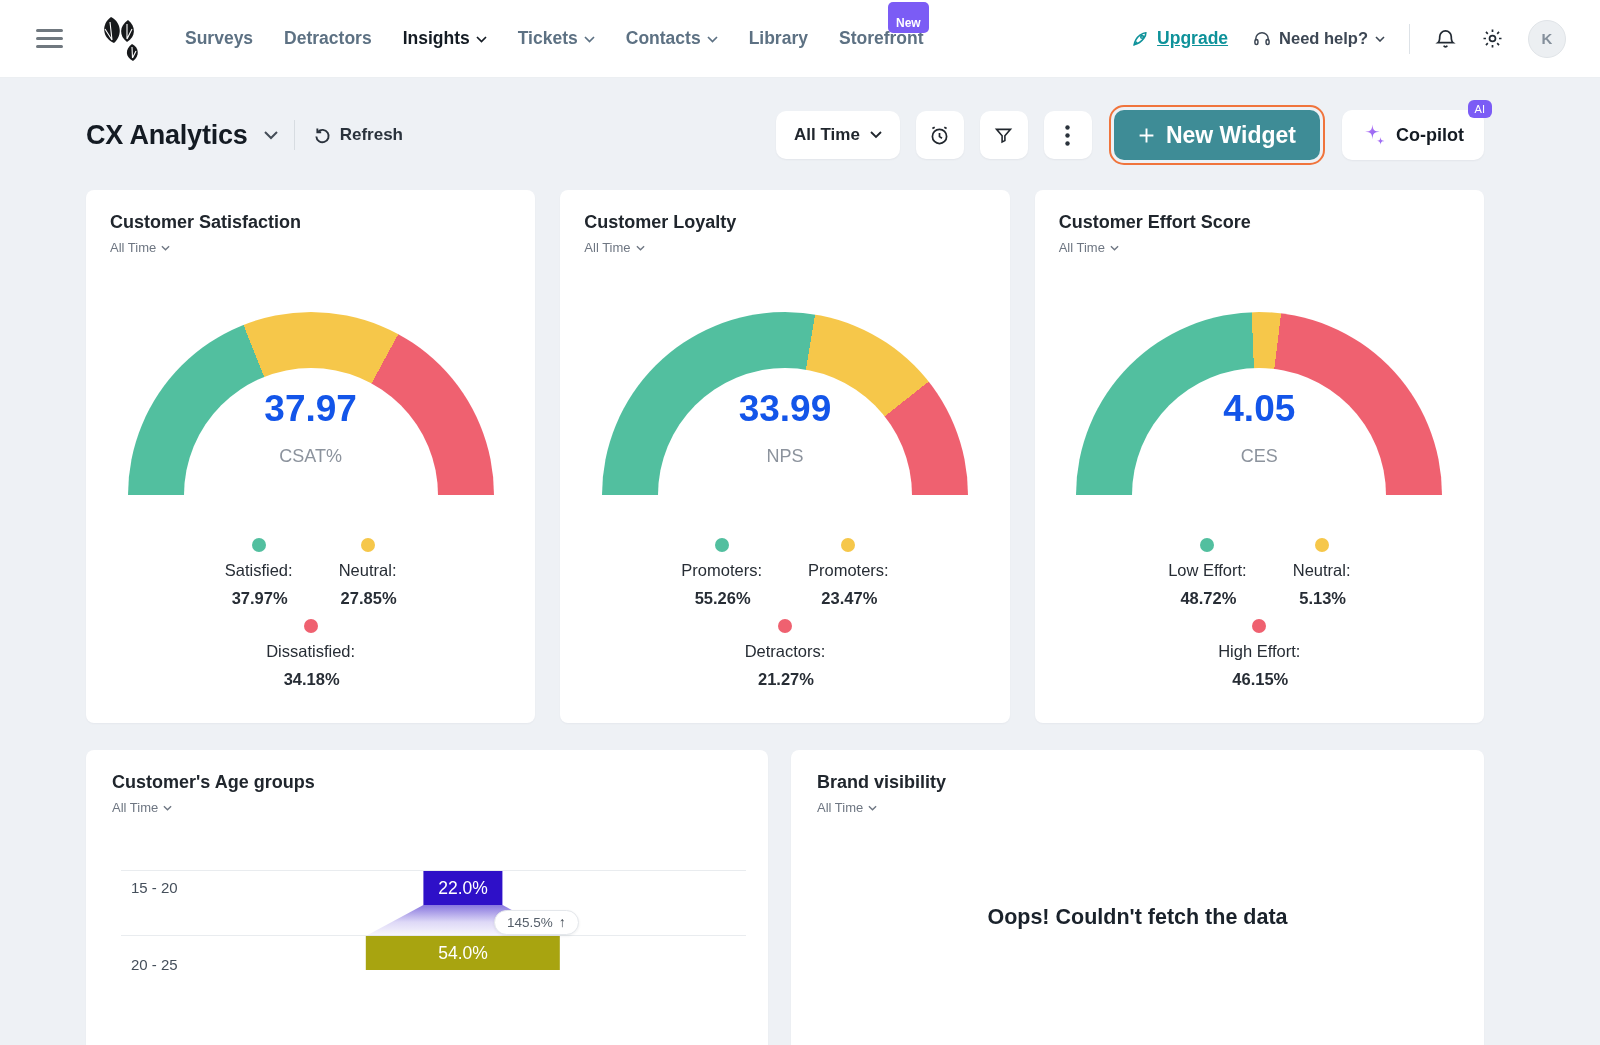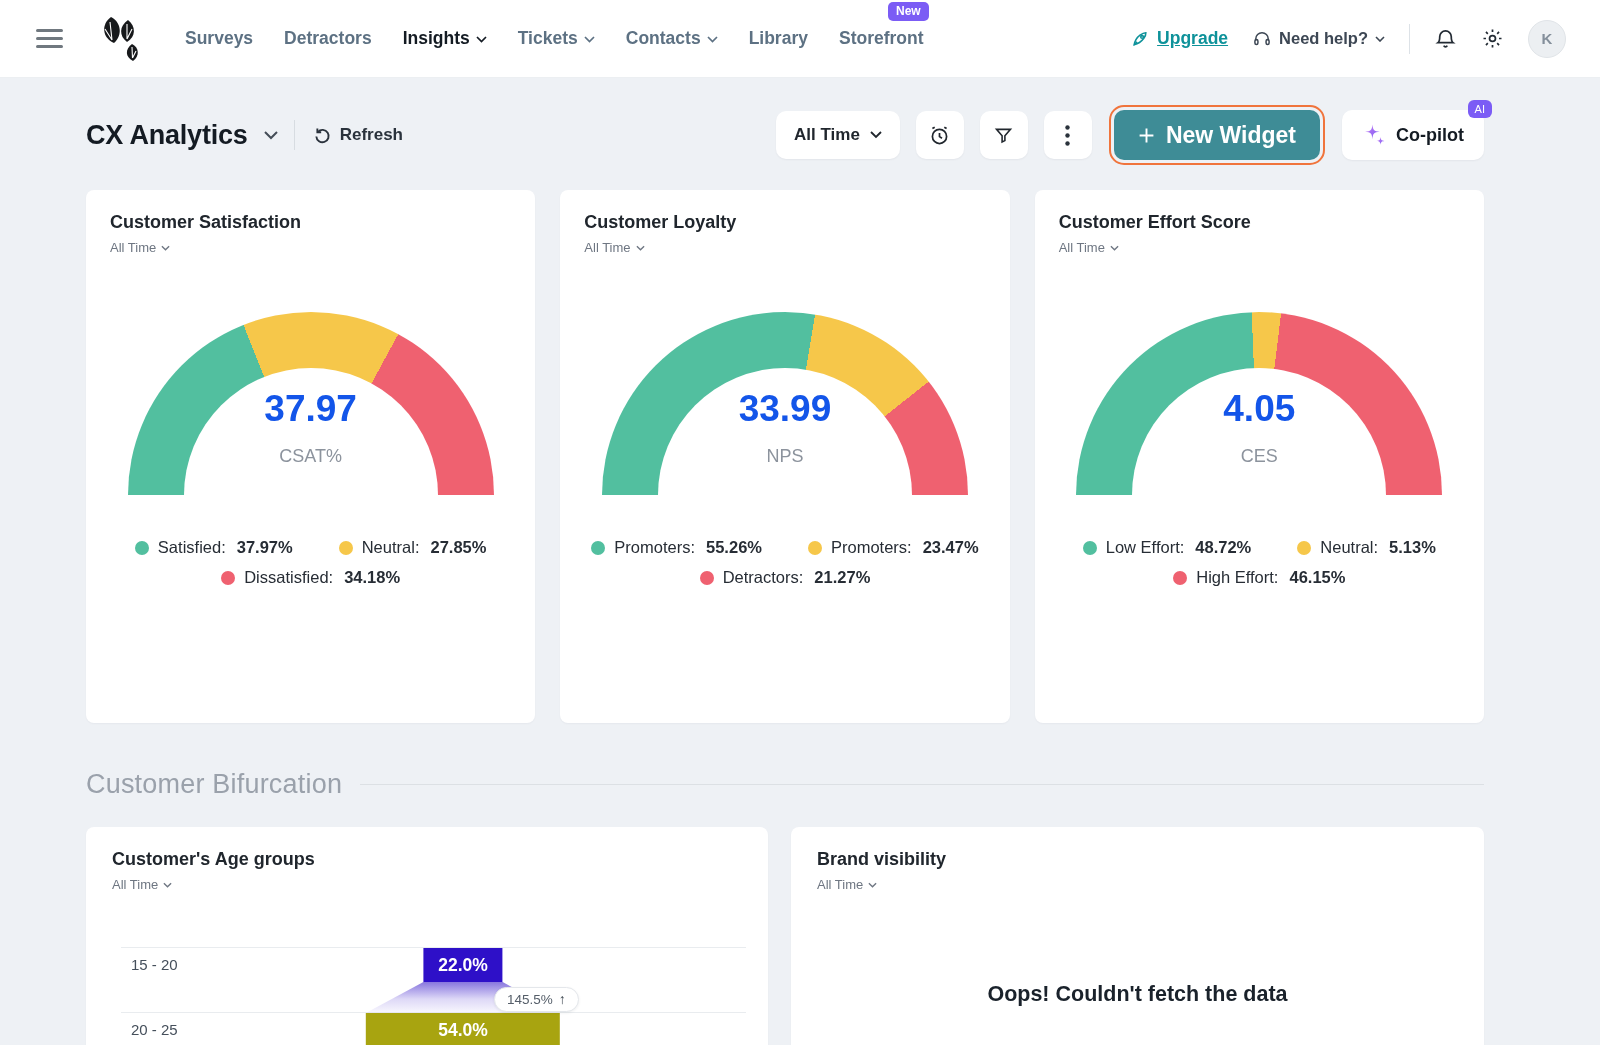--- a/index.html
+++ b/index.html
@@ -20,21 +20,21 @@
   .nav-items { display: flex; align-items: center; gap: 31px; margin-left: 42px; }
   .nav-item {
     font-size: 17.5px; font-weight: 700; color: #5d7183; text-decoration: none;
     display: flex; align-items: center; gap: 6px; cursor: pointer; position: relative;
   }
   .nav-item.active { color: #141b23; }
   .nav-item .chev { margin-top: 2px; }
   .badge-new {
     position: absolute; top: -26px; left: 58%;
     background: #7b5cf5; color: #fff; font-size: 12px; font-weight: 700;
-    padding: 2px 8px 3px; border-radius: 5px; line-height: 1.2;
+    padding: 14px 8px 3px; border-radius: 5px; line-height: 1.2;
   }
   .nav-right { margin-left: auto; display: flex; align-items: center; gap: 24px; }
   .upgrade { display: flex; align-items: center; gap: 7px; color: #0e929a; font-size: 17.5px; font-weight: 700; background: none; border: none; cursor: pointer; text-decoration: underline; }
   .need-help { display: flex; align-items: center; gap: 7px; color: #3d4754; font-size: 16.5px; font-weight: 600; background: none; border: none; cursor: pointer; }
   .nav-divider { width: 1px; height: 30px; background: #dde2e7; }
   .icon-plain { background: none; border: none; cursor: pointer; color: #222a33; display: flex; align-items: center; }
   .avatar {
     width: 38px; height: 38px; border-radius: 50%; background: #eceff2; border: 1px solid #e0e4e8;
     color: #848f9b; font-size: 15px; font-weight: 700; display: flex; align-items: center; justify-content: center; cursor: pointer;
   }
@@ -72,37 +72,37 @@
   .gauge-row { display: flex; gap: 25px; margin-top: 30px; }
   .gauge-card { flex: 1; height: 533px; padding: 22px 24px; }
   
   .gauge { position: relative; width: 366px; height: 184px; overflow: hidden; margin: 56px auto 0; }
   .gauge-arc { position: absolute; top: 0; left: 0; width: 366px; height: 366px; border-radius: 50%; }
   .gauge-hole { position: absolute; top: 56px; left: 56px; width: 254px; height: 254px; border-radius: 50%; background: #fff; }
   .gauge-value { position: absolute; width: 100%; top: 76px; text-align: center; font-size: 37px; font-weight: 700; color: #1355e9; }
   .gauge-sub   { position: absolute; width: 100%; top: 134px; text-align: center; font-size: 18px; color: #8c939d; }
   .legend { margin-top: 42px; display: flex; flex-direction: column; gap: 11px; align-items: center; }
   .legend-row { display: flex; gap: 46px; justify-content: center; }
-  .legend-item { display: flex; align-items: center; gap: 9px; font-size: 16.5px; color: #272d35; }
+  .legend-item { display: flex; align-items: center; gap: 9px; font-size: 16.5px; color: #272d35; flex-direction: column; }
   .legend-dot { width: 14px; height: 14px; border-radius: 50%; flex: none; }
   .legend-item b { font-weight: 700; margin-left: 2px; }
   
   .section-heading { margin-top: 46px; display: flex; align-items: center; gap: 18px; }
   .section-heading h2 { font-size: 27px; font-weight: 500; color: #9aa1ab; letter-spacing: 0.2px; }
   .section-rule { flex: 1; height: 1px; background: #dce0e4; }
   
   .bottom-row { display: flex; gap: 23px; margin-top: 27px; }
   .funnel-card { width: 682px; height: 340px; padding: 22px 26px; position: relative; }
   .error-card  { width: 693px; height: 340px; padding: 22px 26px; position: relative; }
   .grid-line { position: absolute; left: 35px; width: 625px; height: 1px; background: #e9ecef; }
   .row-label { position: absolute; left: 45px; font-size: 15px; color: #454f5b; }
   .funnel-wrap { position: absolute; top: 0; left: 197px; width: 360px; height: 100%; }
   .fbar { position: absolute; left: 50%; transform: translateX(-50%); height: 34px;
           display: flex; align-items: center; justify-content: center;
-          color: #fff; font-size: 17.5px; font-weight: 700; }
+          color: #fff; font-size: 17.5px; font-weight: 400; }
   .ftrans { position: absolute; top: 155px; left: 0; width: 360px; height: 31px;
             background: linear-gradient(180deg, rgba(106,84,214,0.8) 0%, rgba(167,153,233,0.38) 55%, rgba(214,208,246,0.16) 100%); }
   .change-pill { position: absolute; left: 408px; top: 160px; background: #fff; border: 1px solid #e4e7eb;
                  border-radius: 16px; padding: 3px 12px 4px; display: flex; align-items: center; gap: 6px;
                  font-size: 13.5px; color: #555e69; box-shadow: 0 1px 3px rgba(16,24,40,0.07); }
   .change-pill .up { color: #3e4750; font-size: 14px; }
   .error-msg { position: absolute; top: 155px; left: 0; width: 100%; text-align: center;
                font-size: 21.5px; font-weight: 700; color: #1a222b; }
   svg { display: block; }
 </style>
@@ -406,42 +406,38 @@
           <div class="legend-item">
               <span class="legend-dot" style="background: rgb(239, 97, 112);"></span>
               <span>High Effort:</span>
               <b>46.15%</b>
             </div>
         </div>
       </div>
     </div>
   </section>
 
-  <div class="section-heading">
-    <h2>Customer Bifurcation</h2>
-    <div class="section-rule"></div>
-  </div>
 
   <section class="bottom-row">
 
     <div class="card funnel-card">
       <div class="card-title">Customer's Age groups</div>
       <button class="time-filter">
         <span>All Time</span>
         <span>
             <svg width="9" height="6" viewBox="0 0 10 6" fill="none">
               <path d="M1 1l4 4 4-4" stroke="#6e7682" stroke-width="1.5"></path>
             </svg>
           </span>
       </button>
 
       <div class="grid-line" style="top:120px"></div>
       <div class="row-label" style="top:129px">15 - 20</div>
       <div class="grid-line" style="top:185px"></div>
-      <div class="row-label" style="top:194px">20 - 25</div>
+      <div class="row-label" style="top:206px">20 - 25</div>
 
       <div class="funnel-wrap">
         <div class="ftrans" style="clip-path: polygon(140.4px 0px, 219.6px 0px, 277.2px 100%, 82.8px 100%);"></div>
         <div class="fbar" style="top: 121px; width: 79.2px; background: rgb(46, 16, 200);">
             <span>22.0%</span>
           </div>
         <div class="fbar" style="top: 186px; width: 194.4px; background: rgb(168, 164, 16);">
             <span>54.0%</span>
           </div>
       </div>

